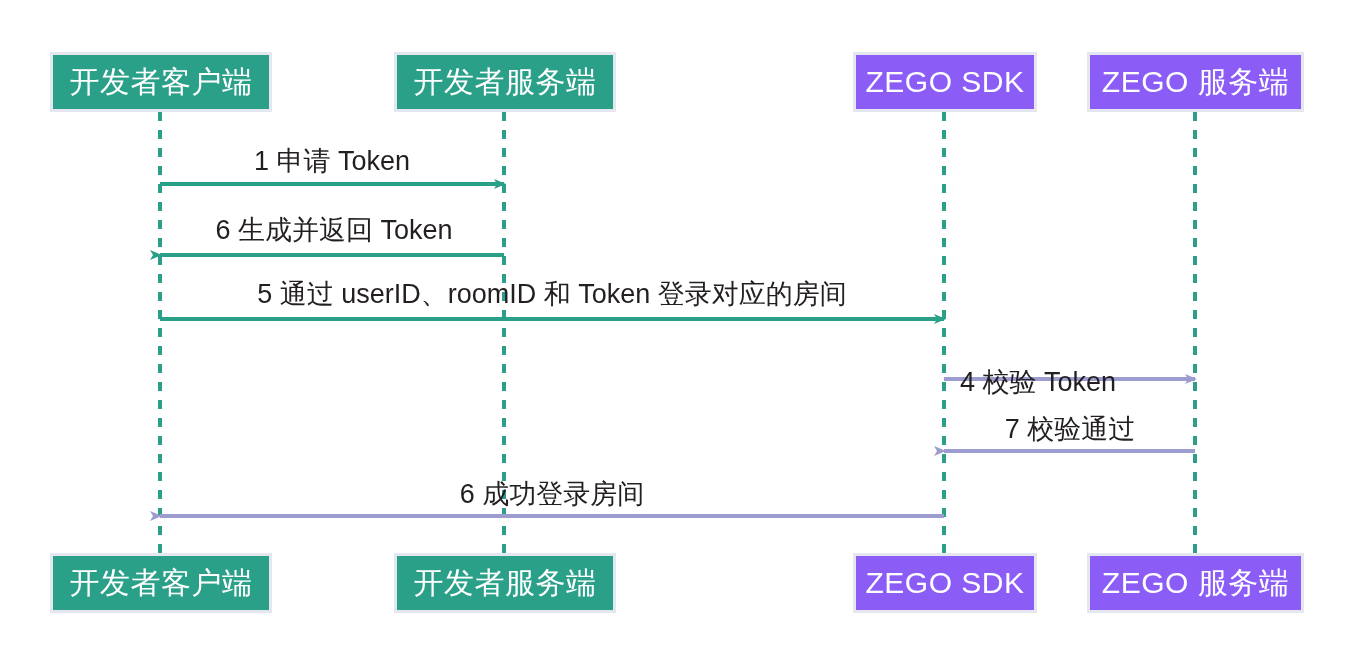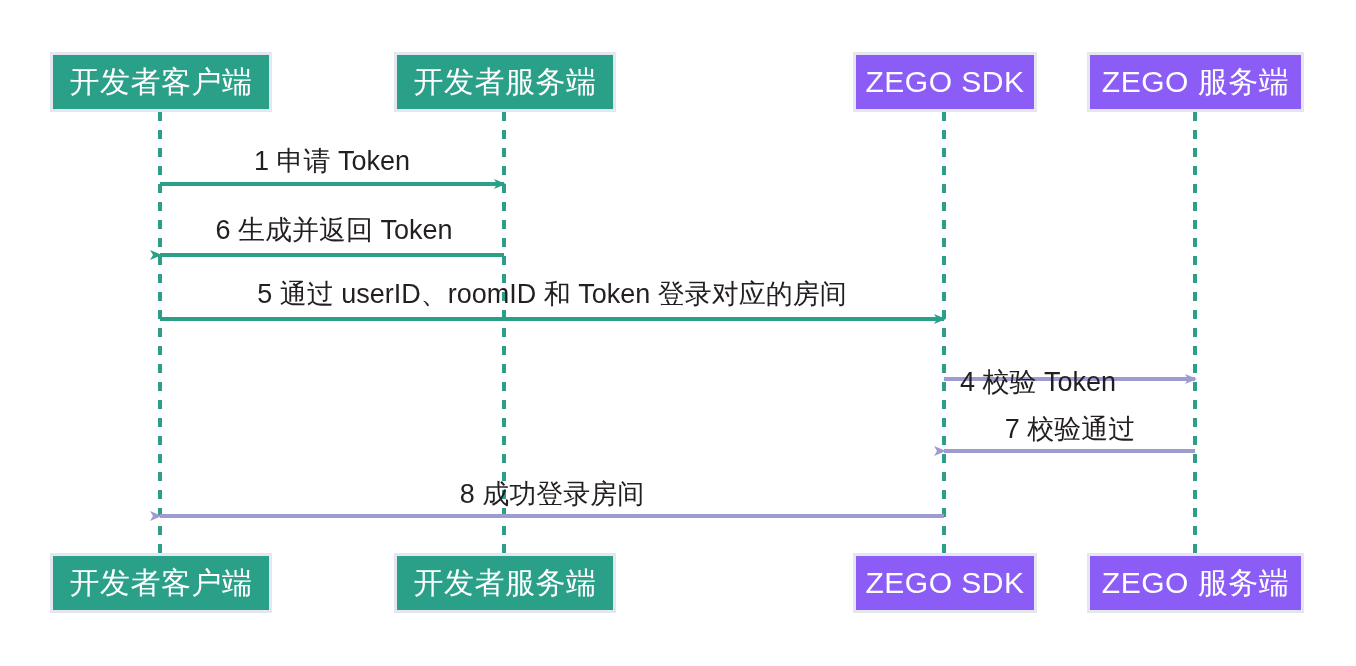--- a/index.html
+++ b/index.html
@@ -116,16 +116,16 @@
       <div class="participant-box purple" style="left: 1087px; top: 553px; width: 217px; height: 60px;">
         <span>ZEGO 服务端</span>
       </div>
     </div>
   <div id="message-labels">
       <div class="msg-label" style="left: 332px; top: 148px;">1 申请 Token</div>
       <div class="msg-label" style="left: 334px; top: 217px;">6 生成并返回 Token</div>
       <div class="msg-label" style="left: 552px; top: 281px;">5 通过 userID、roomID 和 Token 登录对应的房间</div>
       <div class="msg-label" style="left: 1038px; top: 345px; margin-top: 24px;">4 校验 Token</div>
       <div class="msg-label" style="left: 1070px; top: 416px;">7 校验通过</div>
-      <div class="msg-label" style="left: 552px; top: 481px;">8 成功登录房间</div>
+      <div class="msg-label" style="left: 552px; top: 481px;">6 成功登录房间</div>
     </div>
 
 </div>
 
 </body></html>

